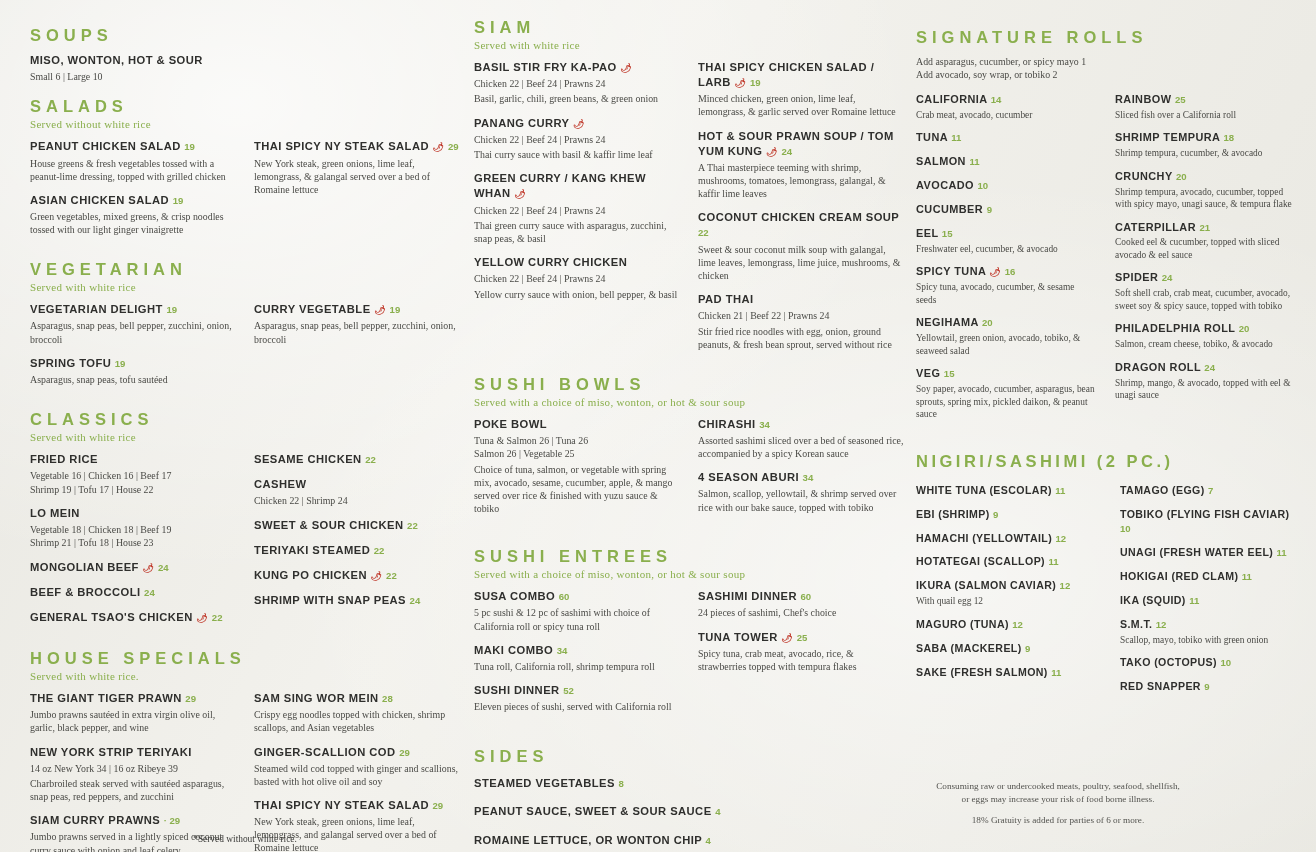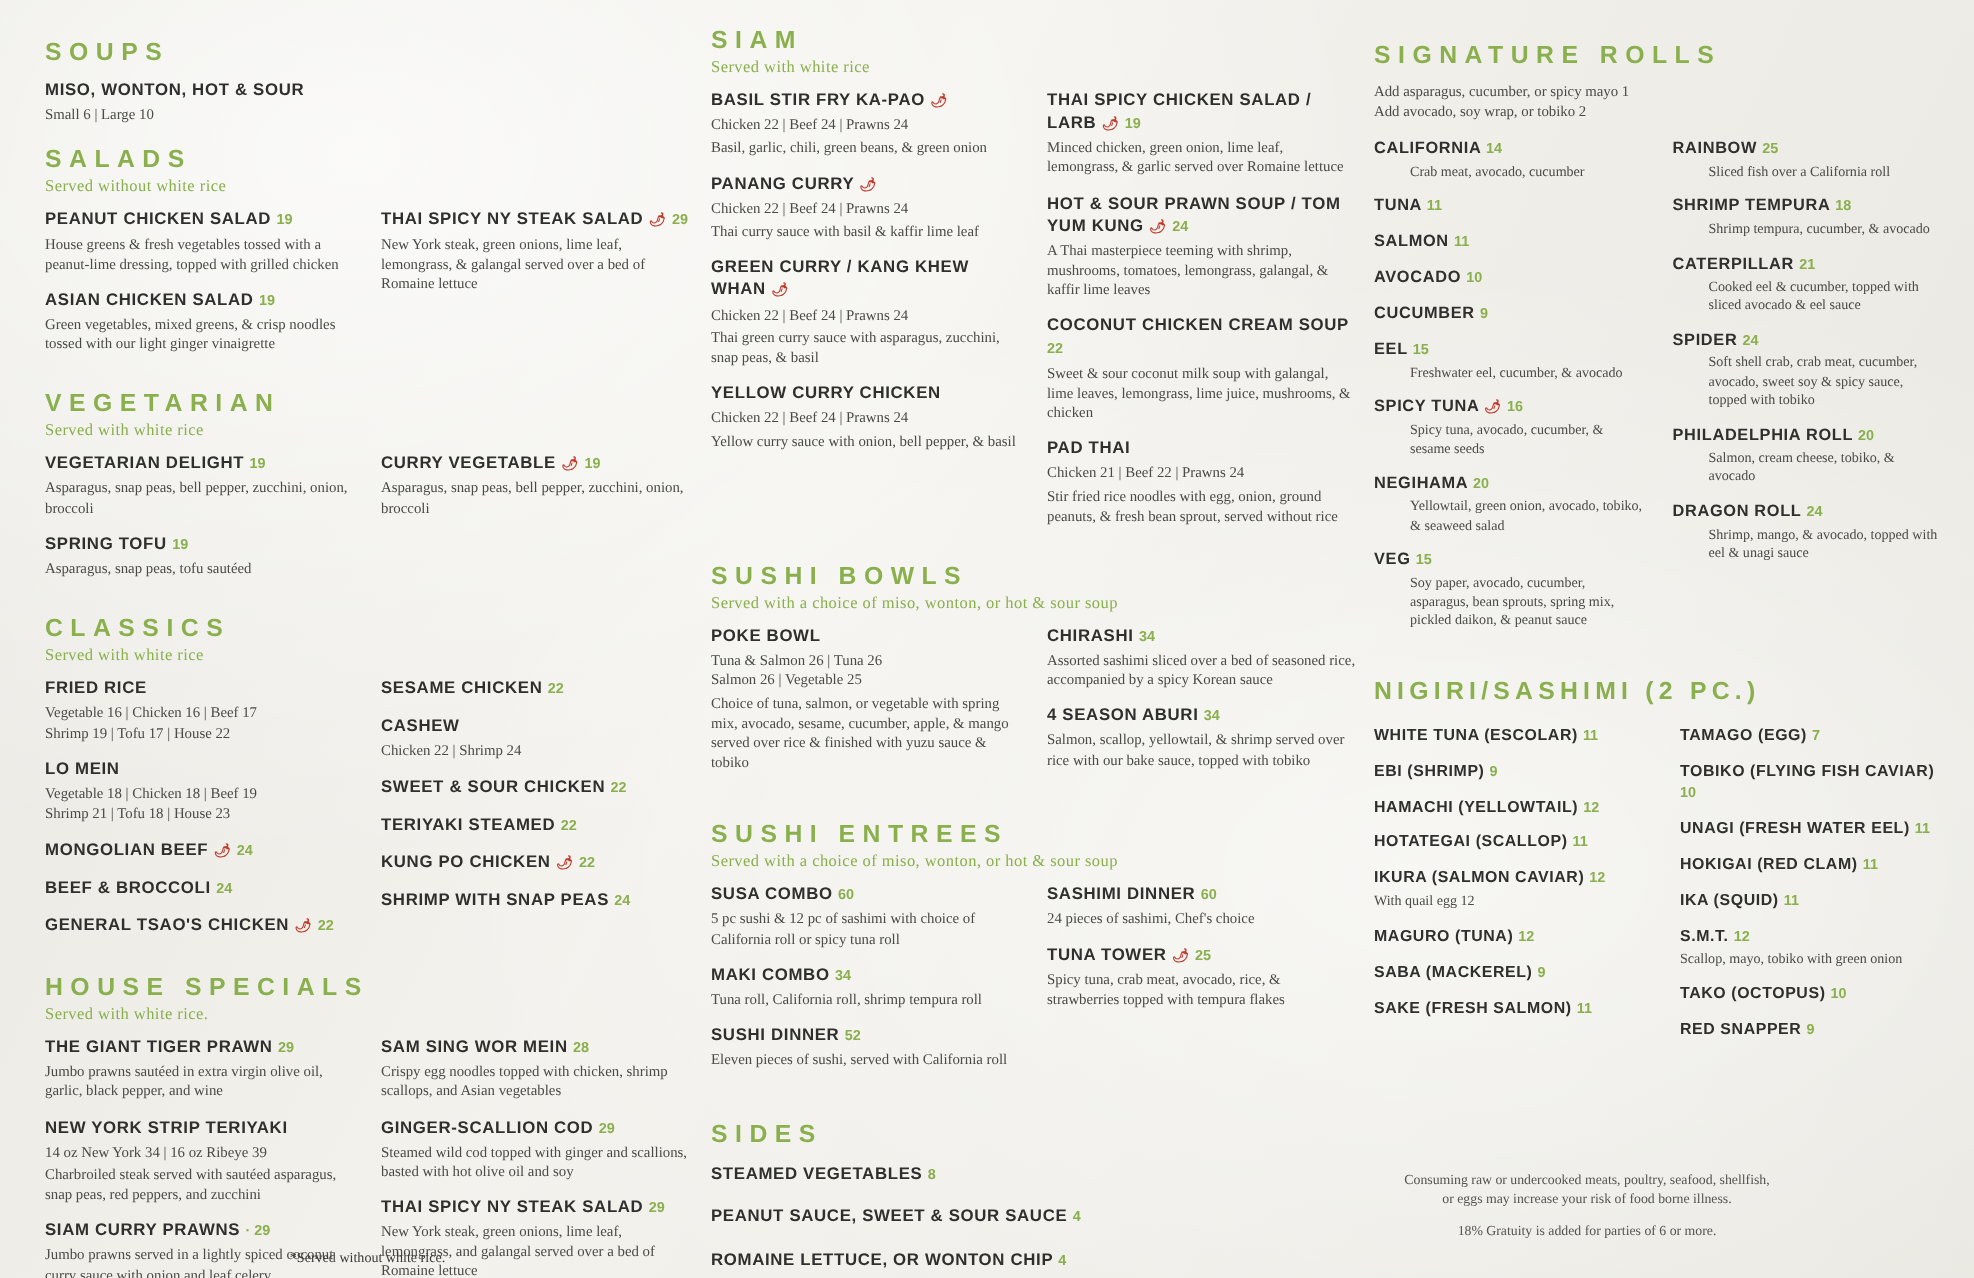--- a/index.html
+++ b/index.html
@@ -68,21 +68,21 @@
 
   .nig-grid{display:flex;gap:28px;}
   .nig-grid > div{flex:1;}
   .nig{margin-bottom:9px;}
   .nig .iname{font-size:10.6px;letter-spacing:.4px;}
   .nig .desc{font-size:9.4px;}
 
   .rolls-note{font-size:9.9px;line-height:1.35;margin-bottom:10px;color:#4a4a46;}
   .roll{margin-bottom:9px;}
   .roll .iname{font-size:10.9px;}
-  .roll .desc{font-size:9.4px;margin-left:24px;}
+  .roll .desc{font-size:9.4px;}
 
   .footer{
     position:absolute;left:868px;top:780px;width:380px;
     text-align:center;font-size:9.2px;color:#53534f;line-height:1.45;
   }
   .footer .gap{display:block;margin-top:7px;}
   .bottom-note{
     position:absolute;left:30px;top:834px;width:430px;
     text-align:center;font-size:9.4px;color:#3a3a38;
   }
@@ -404,20 +404,24 @@
         <div>
           <div class="roll">
             <div class="iname"><span>RAINBOW</span> <span class="price">25</span></div>
             <div class="desc">Sliced fish over a California roll</div>
           </div>
           <div class="roll">
             <div class="iname"><span>SHRIMP TEMPURA</span> <span class="price">18</span></div>
             <div class="desc">Shrimp tempura, cucumber, &amp; avocado</div>
           </div>
           <div class="roll">
+            <div class="iname"><span>CRUNCHY</span> <span class="price">20</span></div>
+            <div class="desc">Shrimp tempura, avocado, cucumber, topped with spicy mayo, unagi sauce, &amp; tempura flake</div>
+          </div>
+          <div class="roll">
             <div class="iname"><span>CATERPILLAR</span> <span class="price">21</span></div>
             <div class="desc">Cooked eel &amp; cucumber, topped with sliced avocado &amp; eel sauce</div>
           </div>
           <div class="roll">
             <div class="iname"><span>SPIDER</span> <span class="price">24</span></div>
             <div class="desc">Soft shell crab, crab meat, cucumber, avocado, sweet soy &amp; spicy sauce, topped with tobiko</div>
           </div>
           <div class="roll">
             <div class="iname"><span>PHILADELPHIA ROLL</span> <span class="price">20</span></div>
             <div class="desc">Salmon, cream cheese, tobiko, &amp; avocado</div>

